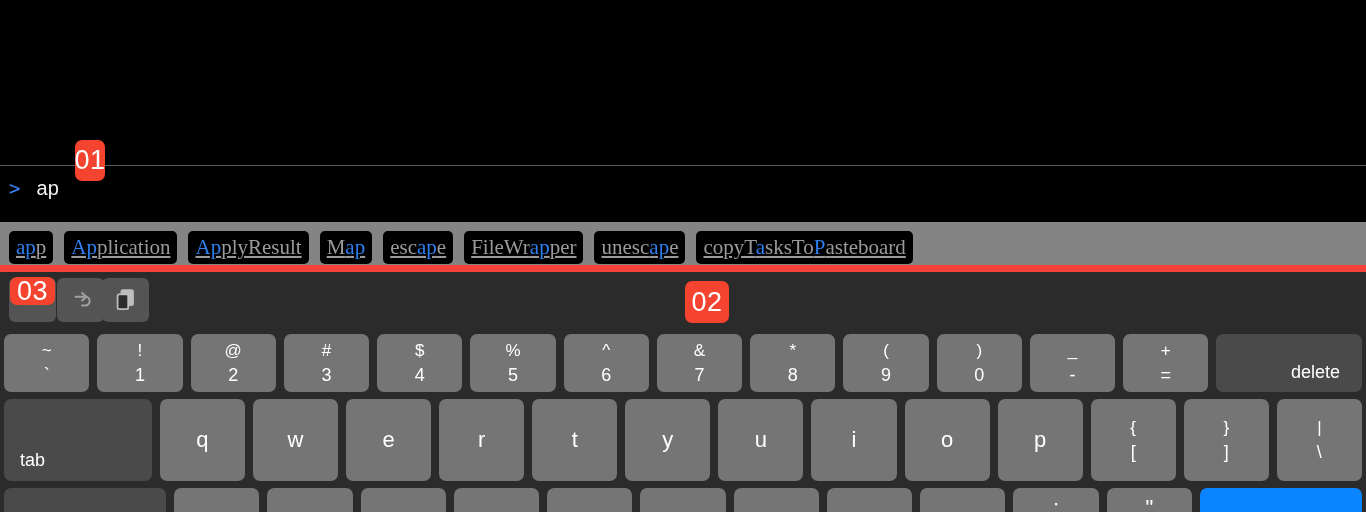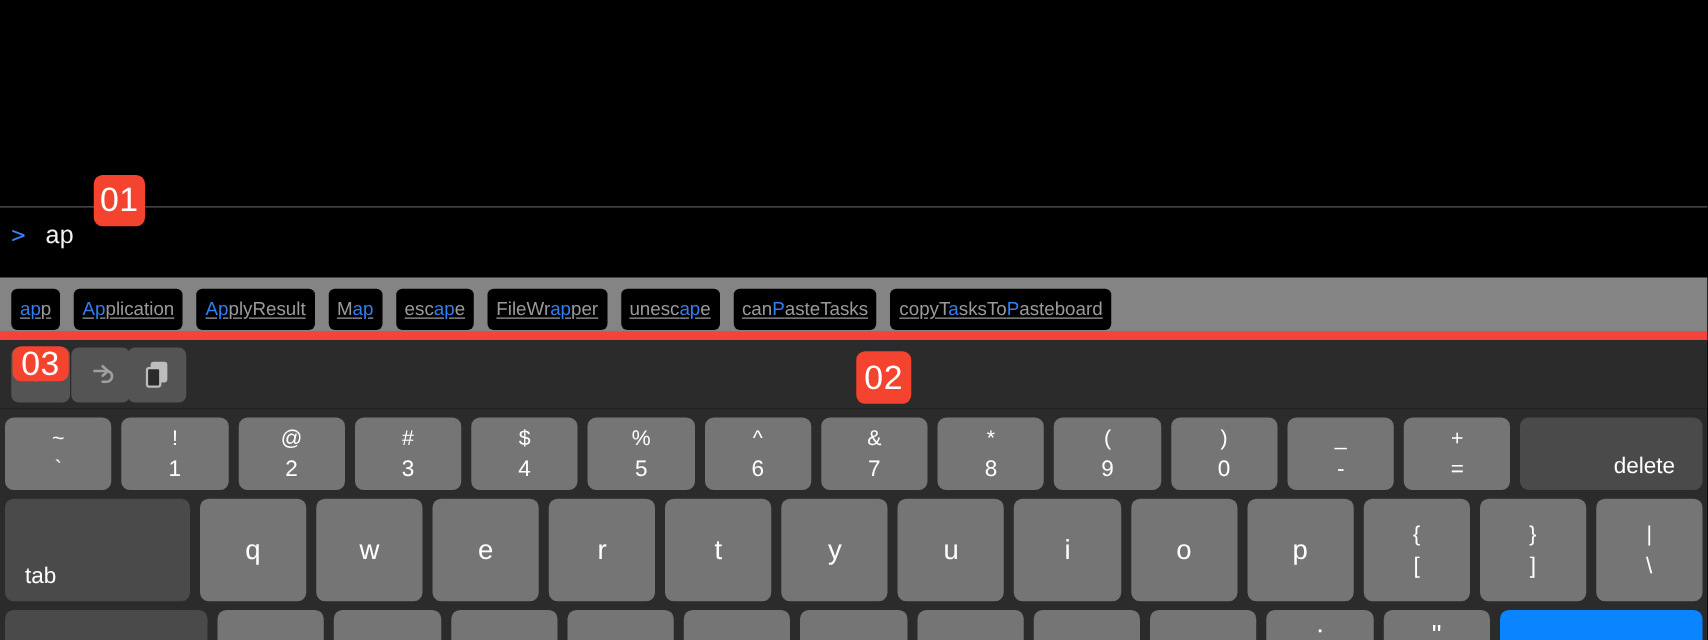--- a/index.html
+++ b/index.html
@@ -85,22 +85,22 @@
     background: #000000;
     border-radius: 5px;
     margin-right: 11px;
     display: flex;
     align-items: center;
     padding: 0 7px;
     box-sizing: border-box;
   }
   .suggestion-pill:first-child { margin-left: 9px; }
   .suggestion-label {
-    font-family: Liberation Sans, sans-serif;
-    font-size: 15px;
+    font-family: Liberation Serif, serif;
+    font-size: 21px;
     color: #9a9a9a;
     text-decoration: underline;
     text-underline-offset: 2px;
     line-height: 1;
     white-space: pre;
   }
   .suggestion-label .m {
     color: #2f7ff0;
   }
   #suggestion-underline {
@@ -208,21 +208,21 @@
     color: #ffffff;
     font-family: "Liberation Sans", sans-serif;
     font-size: 27px;
     font-weight: 400;
     display: flex;
     align-items: center;
     justify-content: center;
     letter-spacing: 0.5px;
     z-index: 50;
   }
-  #badge-01 { left: 75px; top: 140px; width: 41px; height: 41px; }
+  #badge-01 { left: 75px; top: 140px; width: 30px; height: 41px; }
   #badge-02 { left: 685px; top: 281px; width: 44px; height: 42px; }
   #badge-03 { left: 10px; top: 277px; width: 45px; height: 28px; }
 </style>
 </head>
 <body>
 
 <div id="screen">
 
   <div id="console">
     <div id="console-separator"></div>
@@ -247,23 +247,20 @@
           <span class="suggestion-label"><span>M</span><span class="m">ap</span></span>
         </div>
         <div class="suggestion-pill">
           <span class="suggestion-label"><span>esc</span><span class="m">ap</span><span>e</span></span>
         </div>
         <div class="suggestion-pill">
           <span class="suggestion-label"><span>FileWr</span><span class="m">ap</span><span>per</span></span>
         </div>
         <div class="suggestion-pill">
           <span class="suggestion-label"><span>unesc</span><span class="m">ap</span><span>e</span></span>
-        </div>
-        <div class="suggestion-pill">
-          <span class="suggestion-label"><span>can</span><span class="m">P</span><span>asteTasks</span></span>
         </div>
         <div class="suggestion-pill">
           <span class="suggestion-label"><span>copyT</span><span class="m">a</span><span>sksTo</span><span class="m">P</span><span>asteboard</span></span>
         </div>
       </div>
   </div>
   <div id="suggestion-underline"></div>
 
   <div id="toolbar">
     <div class="tool-btn" id="tool-undo">

